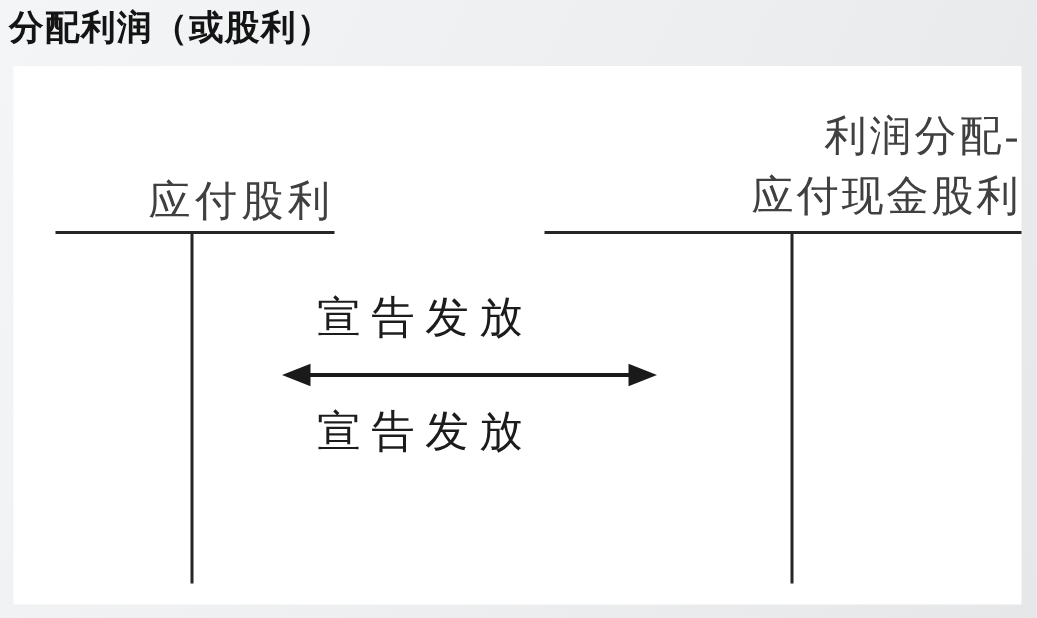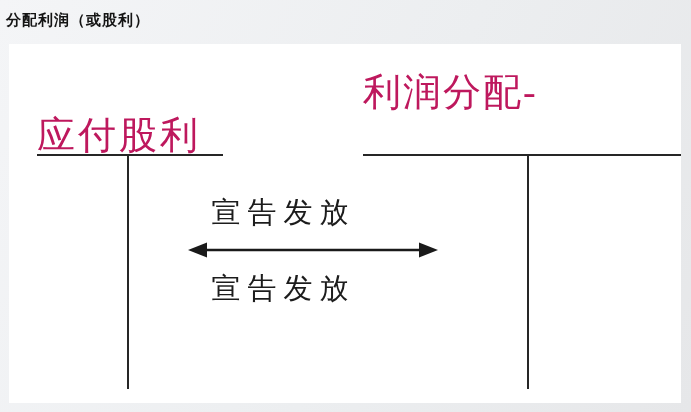--- a/index.html
+++ b/index.html
@@ -14,42 +14,42 @@
     position: relative;
     width: 691px;
     height: 412px;
     overflow: hidden;
     background: linear-gradient(115deg, #f4f5f7 0%, #eceef0 55%, #e6e7e9 100%);
   }
   .slide-title {
     position: absolute;
     left: 6px;
     top: 6px;
-    font-size: 15px;
+    font-size: 23px;
     line-height: 28px;
     letter-spacing: 1px;
     font-weight: 600;
     color: #141414;
-    font-family: Liberation Sans, sans-serif;
+    font-family: Liberation Mono, monospace;
     white-space: nowrap;
   }
   .panel {
     position: absolute;
     left: 9px;
     top: 44px;
     width: 672px;
     height: 359px;
     background: #ffffff;
   }
   .acct-label {
     position: absolute;
-    text-align: left;
-    color: #be185d;
+    text-align: right;
+    color: #404040;
     font-family: "Liberation Serif", "DejaVu Serif", serif;
-    font-size: 38px;
+    font-size: 28px;
     letter-spacing: 3px;
     white-space: nowrap;
   }
   .label-left {
     left: 28px;
     top: 73px;
     width: 186px;
     line-height: 36px;
   }
   .label-right {
@@ -115,20 +115,21 @@
   <div class="slide-title">分配利润（或股利）</div>
 
   <div class="panel">
 
     <div class="acct-label label-left">应付股利</div>
     <div class="hline hline-left"></div>
     <div class="vline vline-left"></div>
 
     <div class="acct-label label-right">
       <div>利润分配-</div>
+      <div>应付现金股利</div>
     </div>
     <div class="hline hline-right"></div>
     <div class="vline vline-right"></div>
 
     <div class="flow-label flow-label-top">宣告发放</div>
 
     <div class="arrow-wrap">
       <svg width="252" height="18" viewBox="0 0 252 18" xmlns="http://www.w3.org/2000/svg">
         <line x1="14" y1="9" x2="238" y2="9" stroke="#1a1a1a" stroke-width="2.6"></line>
         <polygon points="1,9 20,1.5 20,16.5" fill="#1a1a1a"></polygon>

